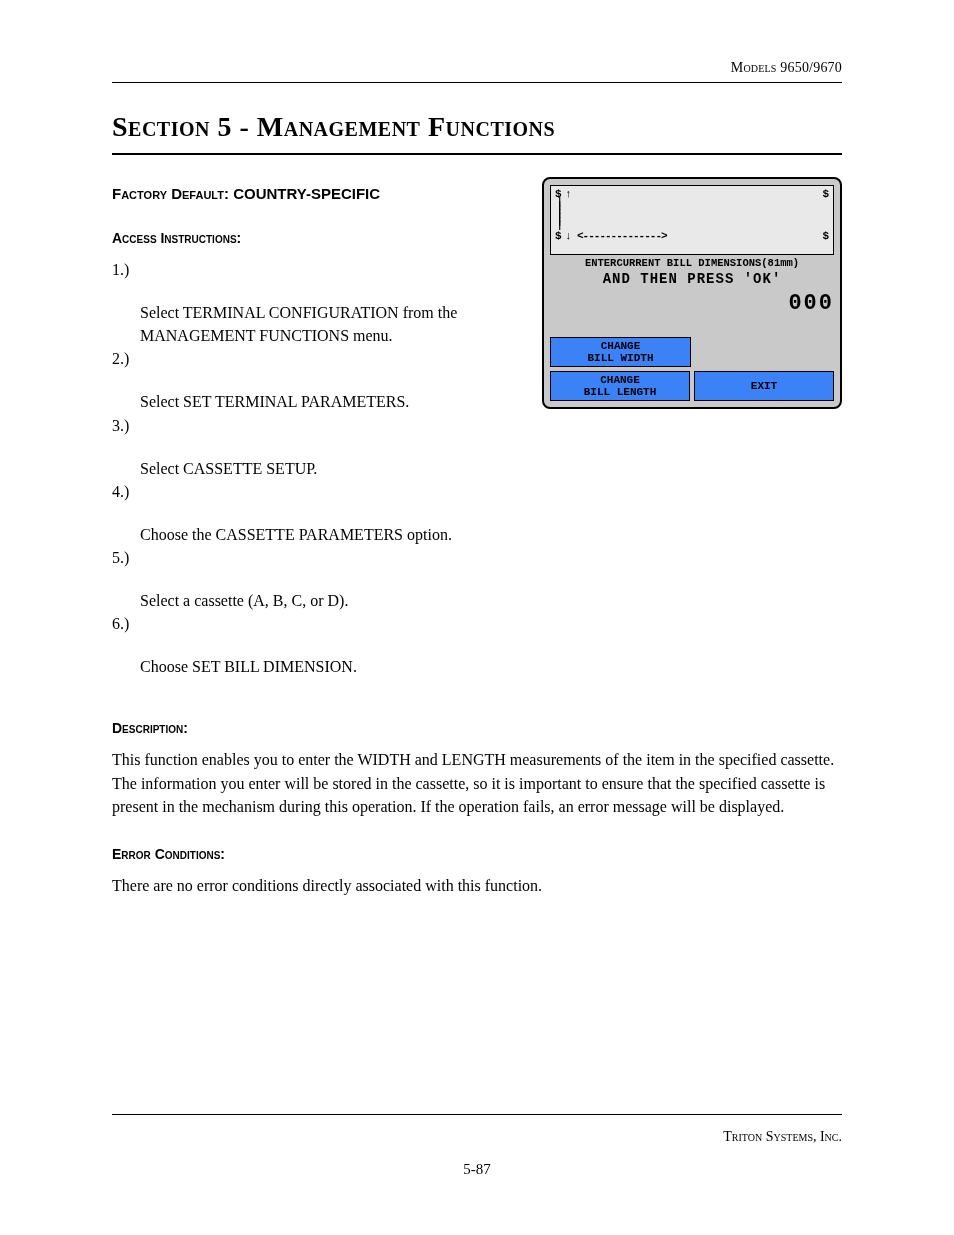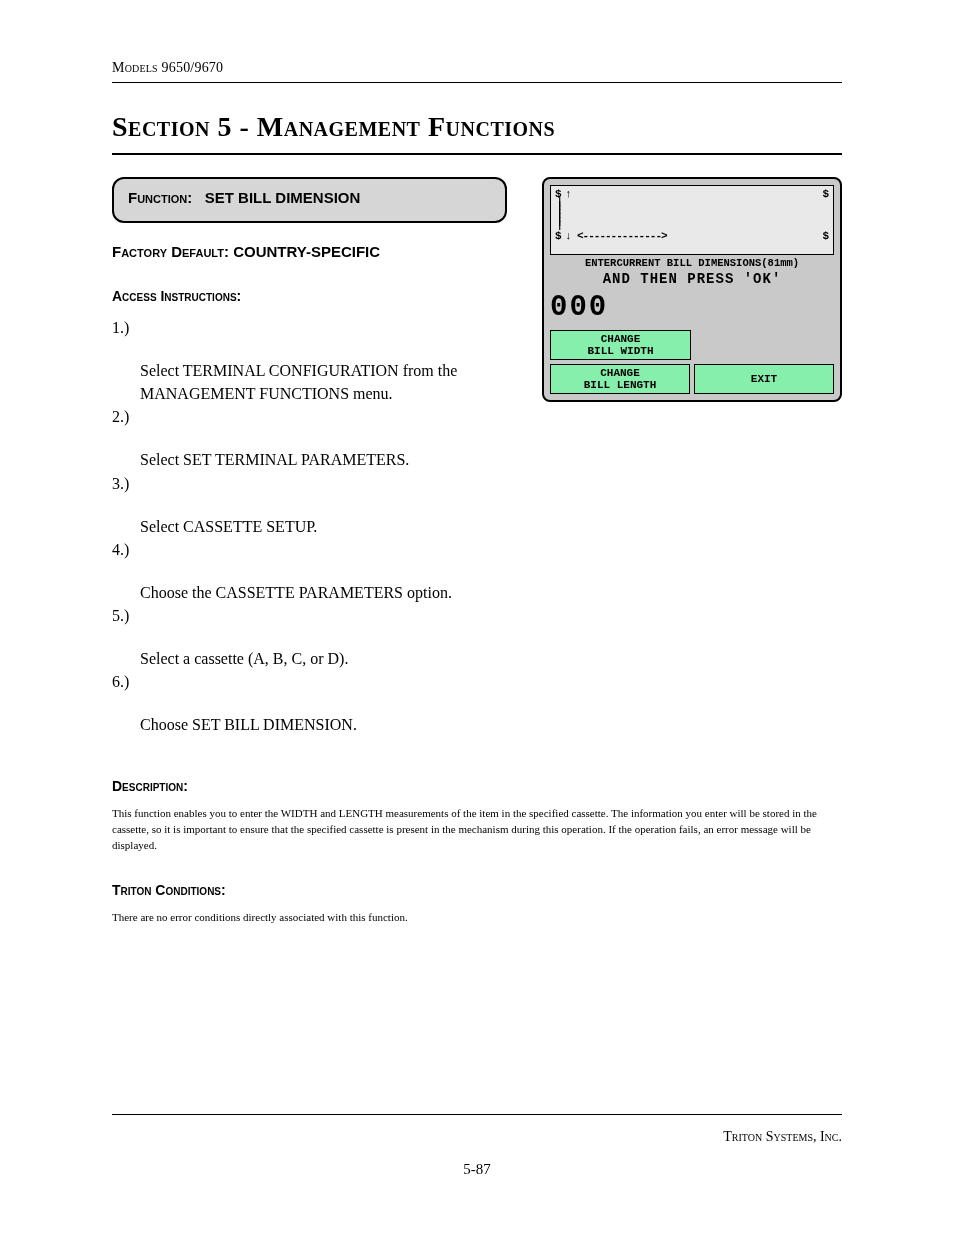--- a/index.html
+++ b/index.html
@@ -7,21 +7,21 @@
     width: 954px;
     height: 1235px;
     background: #fff;
     font-family: "Times New Roman", Times, serif;
     color: #000;
     position: relative;
     padding: 60px 112px 60px 112px;
   }
   .hdr-row {
     display: flex;
-    justify-content: flex-start;
+    justify-content: flex-end;
     font-size: 14px;
     font-variant: small-caps;
     letter-spacing: 0.2px;
     margin-bottom: 6px;
     gap: 33px;
   }
   .hdr-rule {
     border: none;
     border-top: 1px solid #000;
     margin-bottom: 28px;
@@ -82,21 +82,21 @@
   .steps {
     font-size: 16px;
     line-height: 1.45;
     margin-bottom: 14px;
   }
   .steps .row { display:flex; }
   .steps .num { width: 28px; flex-shrink:0; }
   .steps .txt { flex:1;margin-top:43px; }
 
   .body-text {
-    font-size: 11px;
+    font-size: 16px;
     line-height: 1.45;
     margin-bottom: 12px;
   }
 
   
   .atm-screen {
     border: 2px solid #000;
     border-radius: 8px;
     background: #c9c9c9;
     padding: 6px;
@@ -119,31 +119,31 @@
   .atm-display .arrow-up { position:absolute; top:2px; left:14px; }
   .atm-display .dashcol {
     position:absolute; top:14px; left:6px;
     font-size:9px; line-height:4px; letter-spacing:-1px;
   }
   .atm-display .arrow-dn { position:absolute; bottom:12px; left:14px; }
   .atm-display .horiz   { position:absolute; bottom:12px; left:26px; right:16px; white-space:nowrap; overflow:hidden; letter-spacing:-1px;}
   .atm-line1 { text-align:center; letter-spacing:0px; font-size:10.5px; }
   .atm-line2 { text-align:center; letter-spacing:1px; margin-top:2px; font-size:14px;}
   .atm-value {
-    text-align:left;
-    font-size: 29px;
+    text-align:right;
+    font-size: 22px;
     letter-spacing: 2px;
     margin-top: 4px;
-    margin-bottom: 6px;
+    margin-bottom: 21px;
   }
   .atm-btn-row { display:flex; gap:4px; margin-top:4px; }
   .atm-btn {
     flex:1;
     border:1px solid #000;
-    background:#86efac;
+    background:#3b82f6;
     text-align:center;
     font-size:11px;
     line-height:1.1;
     padding:2px 0;
     min-height:26px;
     display:flex;
     flex-direction:column;
     justify-content:center;
   }
   .atm-spacer { flex:1; min-height:26px; }
@@ -178,27 +178,20 @@
   <span>Models 9650/9670</span>
 </div>
 <hr class="hdr-rule">
 
 <div class="section-title">Section 5 - Management Functions</div>
 <hr class="title-rule">
 
 <div class="content-row">
   <div class="left-col">
 
-    <div class="func-box">
-      <span class="func-label">
-        <span class="sc">Function:</span>
-        <span> &nbsp;</span>
-        <span>SET BILL DIMENSION</span>
-      </span>
-    </div>
 
     <div class="sub-head">
       <span>Factory Default:</span>
       <span> </span>
       <span>COUNTRY-SPECIFIC</span>
     </div>
 
     <div class="sub-head2">Access Instructions:</div>
 
     <div class="steps">
@@ -260,18 +253,18 @@
           <span>EXIT</span>
         </div>
       </div>
     </div>
   </div>
 </div>
 
 <div class="sub-head2">Description:</div>
 <div class="body-text">This function enables you to enter the WIDTH and LENGTH  measurements of the item in the specified cassette.  The information you enter will be stored in the cassette, so it is important to ensure that the specified cassette is present in the mechanism during this operation. If the operation fails, an error message will be displayed.</div>
 
-<div class="sub-head2">Triton Conditions:</div>
+<div class="sub-head2">Error Conditions:</div>
 <div class="body-text">There are no error conditions directly associated with this function.</div>
 
 <hr class="ftr-rule">
 <div class="ftr-company">Triton Systems, Inc.</div>
 <div class="ftr-page">5-87</div>
 
 </body></html>

